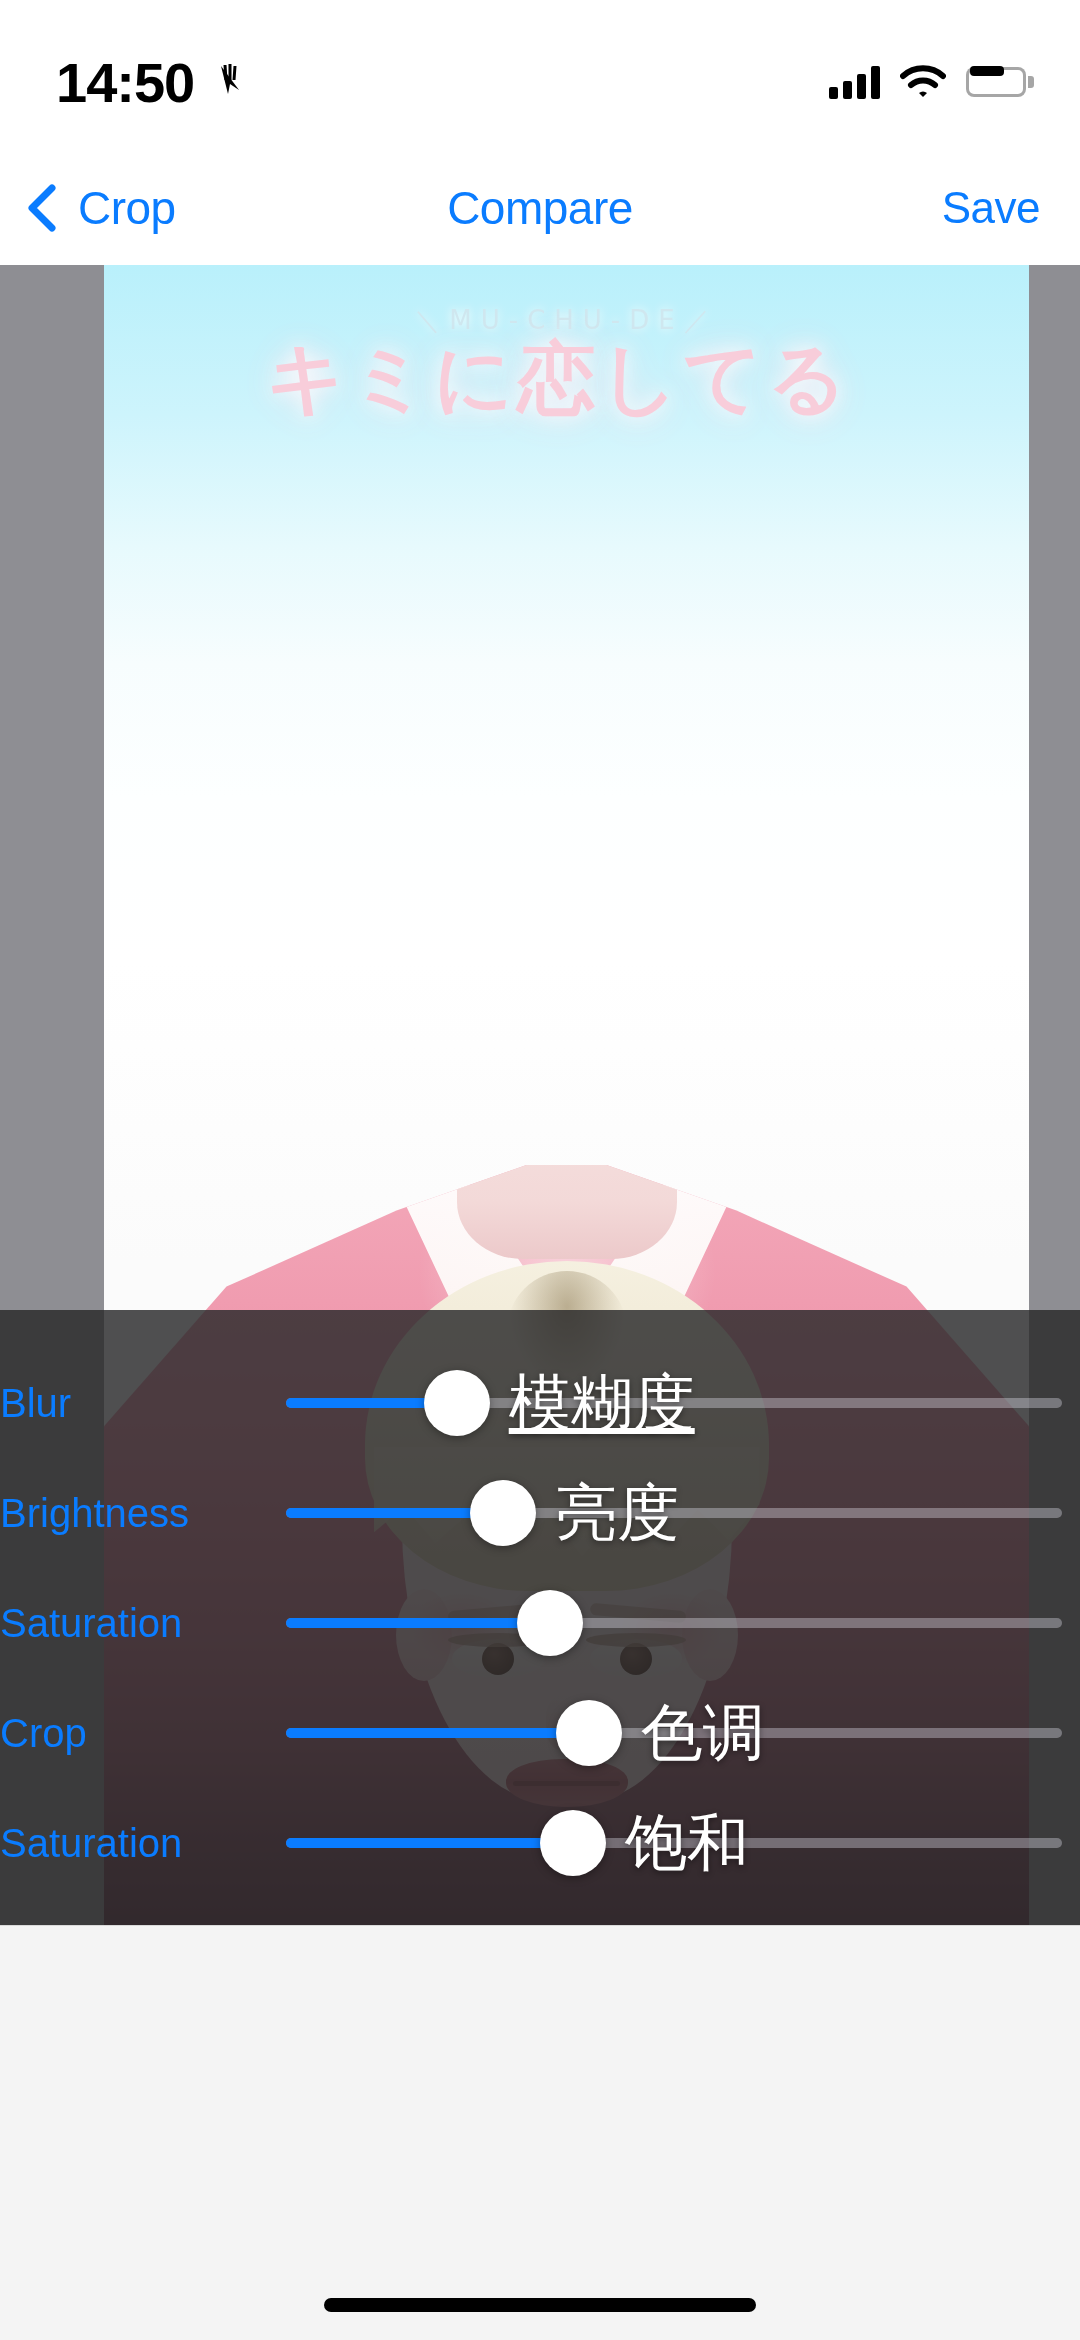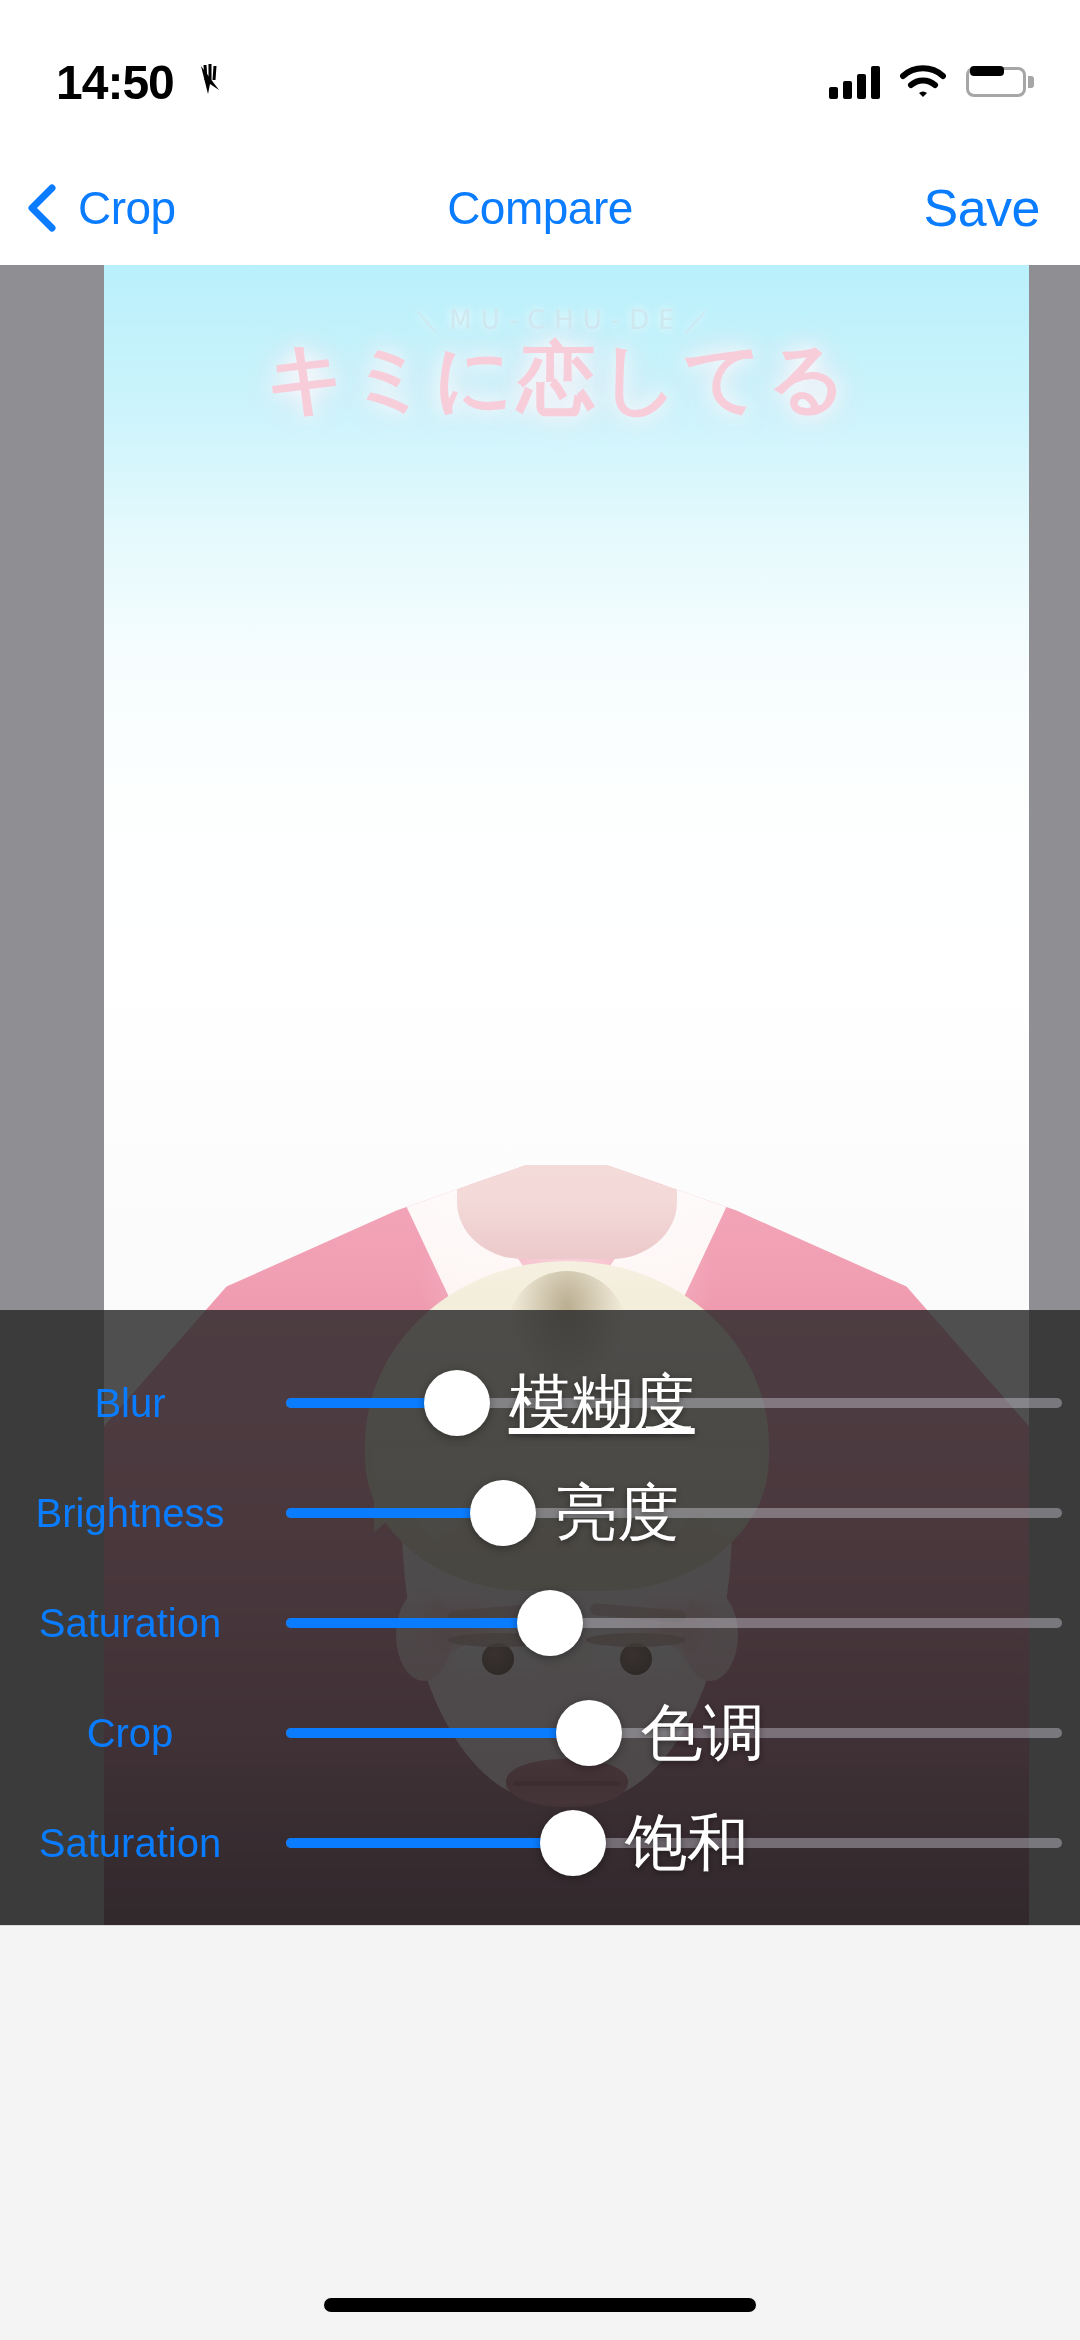--- a/index.html
+++ b/index.html
@@ -17,21 +17,21 @@
   }
 
   
   .statusbar{
     position:absolute; left:0; top:0; width:1080px; height:150px;
     background:#ffffff;
     display:flex; align-items:center; justify-content:space-between;
     padding:0 54px 0 56px;
   }
   .sb-left{ display:flex; align-items:center; gap:14px; padding-top:14px;}
-  .sb-time{ font-size:48px; font-weight:700; color:#000; letter-spacing:-1px;
+  .sb-time{ font-size:56px; font-weight:700; color:#000; letter-spacing:-1px;
             font-family:"Liberation Sans", sans-serif;text-align:center; }
   .sb-loc{ position:relative; width:44px; height:44px; }
   .sb-loc svg{ display:block; }
   .sb-right{ display:flex; align-items:center; gap:20px; padding-top:14px;}
 
   
   .signal{ display:flex; align-items:flex-end; gap:5px; height:34px; }
   .signal i{ display:block; width:9px; border-radius:2px; background:#000; }
   .signal i.b1{ height:12px; }
   .signal i.b2{ height:18px; }
@@ -53,21 +53,21 @@
     background:#ffffff;
     display:flex; align-items:center;
   }
   .nav-left{ position:absolute; left:24px; display:flex; align-items:center; gap:20px;
              cursor:pointer; }
   .nav-chev{ width:34px; height:50px; }
   .nav-label{ font-size:46px; color:#0a7cff; font-weight:400;
               font-family:"Liberation Sans", sans-serif; letter-spacing:-0.5px;}
   .nav-title{ position:absolute; left:0; right:0; text-align:center;
               font-size:46px; color:#0a7cff; letter-spacing:-0.5px; cursor:pointer;}
-  .nav-right{ position:absolute; right:40px; font-size:52px; color:#0a7cff;
+  .nav-right{ position:absolute; right:40px; font-size:44px; color:#0a7cff;
               letter-spacing:-0.5px; cursor:pointer;margin-left:24px;}
 
   
   .canvas{
     position:absolute; left:0; top:265px; width:1080px; height:1660px;
     background:#8e8e93; overflow:hidden;
   }
   .photo{
     position:absolute; left:78px; top:0px; width:925px; height:1660px;
     overflow:hidden;
@@ -190,21 +190,21 @@
   
   .panel{
     position:absolute; left:0; top:1310px; width:1080px; height:615px;
     background:rgba(40,40,42,.82);
   }
   .rows{ position:absolute; inset:0; padding:38px 0 0 0; }
   .row{
     position:relative; height:110px; display:flex; align-items:center;
   }
   .row-label{
-    width:260px; text-align:center; padding-right:0;
+    width:260px; text-align:left; padding-right:0;
     font-size:40px; color:#0a7cff; font-weight:400;
     font-family:"Liberation Sans", sans-serif;
     position:absolute; left:0;
   }
   .slider{
     position:absolute; left:286px; right:18px; height:110px;
   }
   .track{
     position:absolute; left:0; right:0; top:50%; transform:translateY(-50%);
     height:10px; border-radius:5px; background:rgba(235,235,245,.35);

